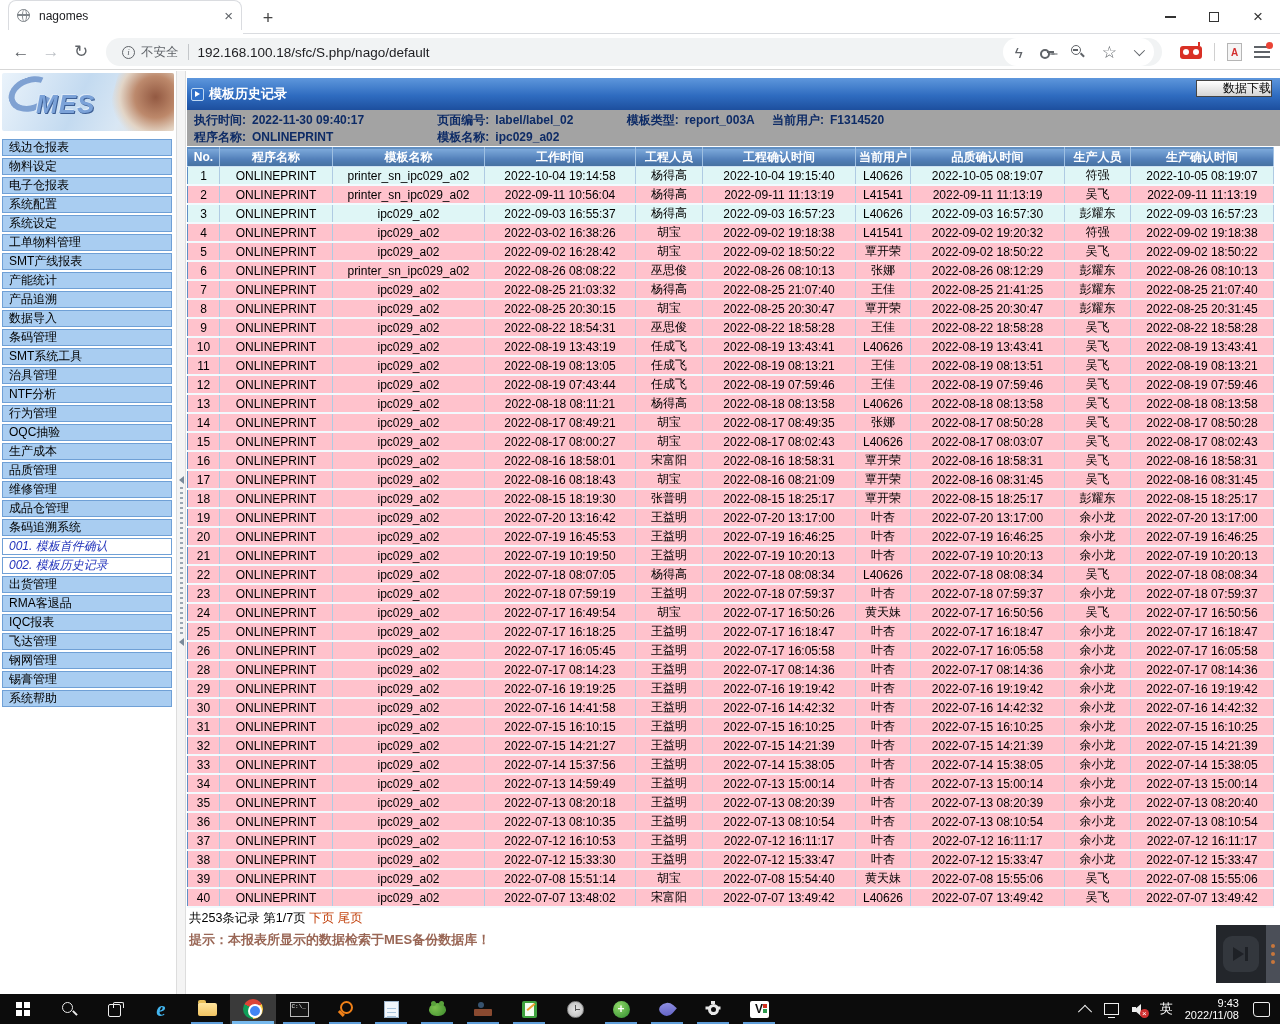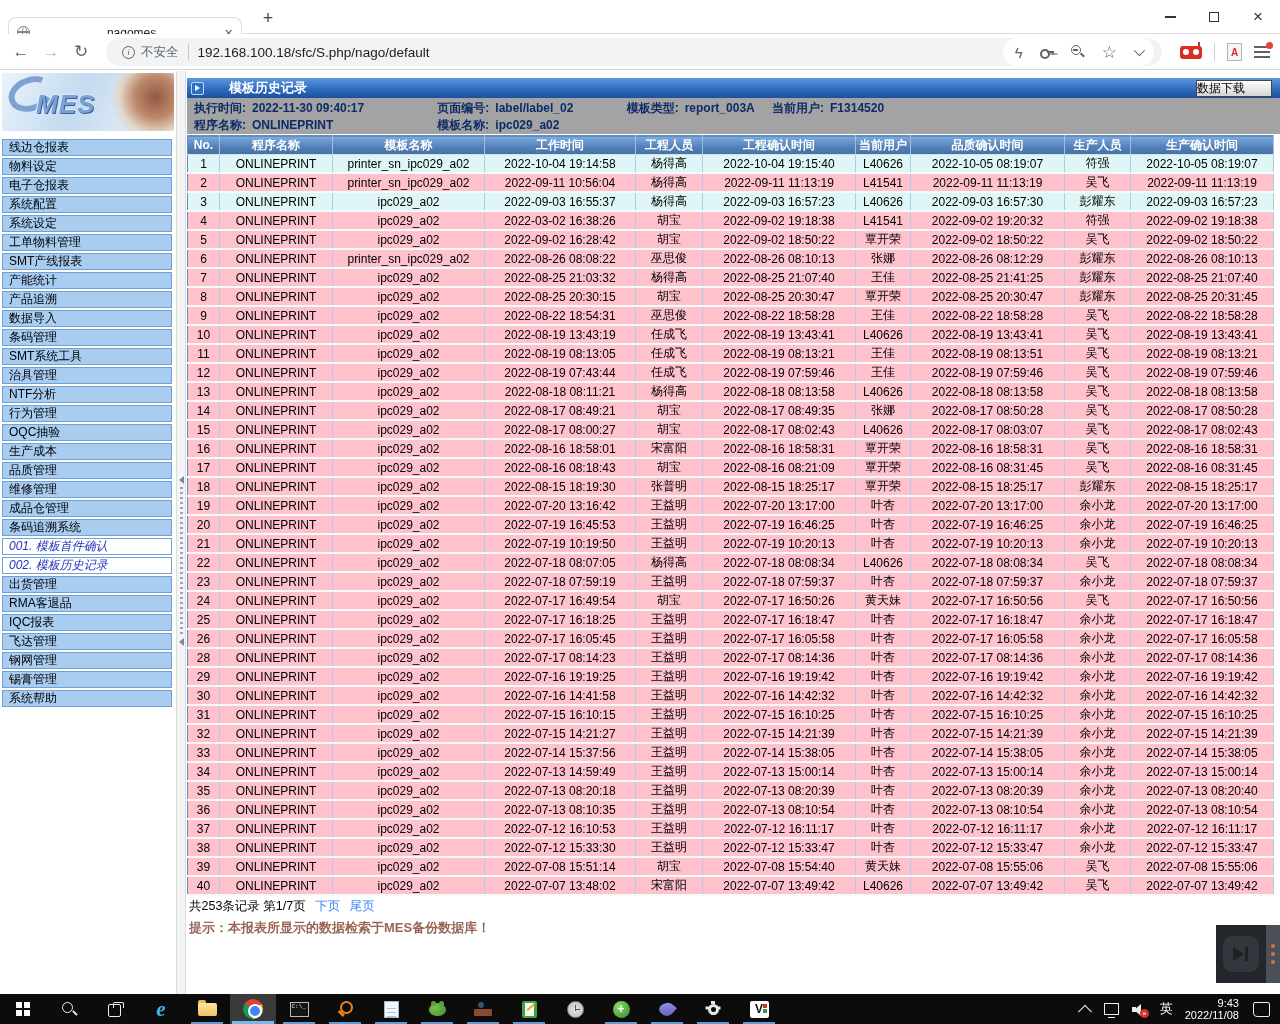--- a/index.html
+++ b/index.html
@@ -2,23 +2,23 @@
 <html><head>
 <meta charset="utf-8">
 <style>
   * { box-sizing: border-box; margin:0; padding:0; }
   html,body { width:1280px; height:1024px; overflow:hidden; }
   body { font-family:"Liberation Sans","DejaVu Sans",sans-serif; background:#fff; position:relative; }
   .screen { position:relative; width:1280px; height:1024px; background:#fff; }
 
   
   .tabstrip { position:relative; height:34px; background:#fff; }
-  .tab { position:absolute; left:8px; top:17px; width:234px; height:30px; background:#fff;
+  .tab { position:absolute; left:8px; top:0; width:234px; height:30px; background:#fff;
          border:1px solid #DADCE0; border-bottom:none; border-radius:8px 8px 0 0;
-         display:flex; align-items:center; padding:12px 8px;text-align:center; }
+         display:flex; align-items:center; padding:12px 8px; }
   .tabstrip .strip-line { position:absolute; left:243px; right:0; bottom:0; height:1px; background:#DADCE0; }
   .favicon { width:13px; height:13px; border:1.5px solid #80868B; border-radius:50%; position:relative; flex:0 0 13px; }
   .favicon:before { content:""; position:absolute; left:-1px; right:-1px; top:4px; height:1.5px; background:#80868B; }
   .favicon:after { content:""; position:absolute; left:3.5px; top:-1px; bottom:-1px; width:3px; border-left:1.5px solid #80868B; border-right:1.5px solid #80868B; border-radius:50%; }
   .tab-title { font-size:12px; color:#202124; margin-left:9px; flex:1; }
   .tab-close { font-size:15px; color:#5F6368; cursor:default; line-height:1; }
   .newtab { position:absolute; left:256px; top:7px; width:24px; height:24px; text-align:center; line-height:23px; font-size:18px; color:#444; }
   .win-controls { position:absolute; right:0; top:0; height:33px; display:flex; }
   .win-btn { width:44px; height:33px; display:flex; align-items:center; justify-content:center; }
   .ic-min { width:11px; height:2px; background:#333; }
@@ -74,45 +74,45 @@
                font-size:12px; color:#000; line-height:15px; padding-left:6px; overflow:hidden; white-space:nowrap; }
   .side-item.sub { background:#FFFFFF; color:#2233BB; font-style:italic; }
 
   .splitter { position:absolute; left:176px; top:0; width:10px; height:100%; background:#F4F4F4;
               border-left:1px solid #DDD; border-right:1px solid #DDD; }
   .split-handle { position:absolute; left:1px; top:405px; width:6px; height:170px; display:flex; flex-direction:column; align-items:center; justify-content:space-between; }
   .tri-left { width:0; height:0; border-top:4px solid transparent; border-bottom:4px solid transparent; border-right:5px solid #7A8A9A; }
   .split-dots { flex:1; width:3px; margin:3px 0; background:repeating-linear-gradient(180deg,#9AA6B2 0 2px,transparent 2px 5px); }
 
   .content { position:absolute; left:187px; top:0; width:1093px; height:100%; }
-  .page-titlebar { margin-top:7px; height:20px; background:linear-gradient(180deg,#5E97DC 0%,#2F6CC0 55%,#1D4F9E 100%);
-                   display:flex; align-items:center; position:relative;gap:20px; }
+  .page-titlebar { margin-top:7px; height:32px; background:linear-gradient(180deg,#5E97DC 0%,#2F6CC0 55%,#1D4F9E 100%);
+                   display:flex; align-items:center; position:relative; }
   .pt-icon { width:13px; height:13px; margin:0 5px 0 4px; background:#2E6FC8; border:1px solid #BFD8F2; border-radius:2px; position:relative; }
   .pt-icon:after { content:""; position:absolute; left:3px; top:2.5px; width:0; height:0;
                    border-top:3px solid transparent; border-bottom:3px solid transparent; border-left:5px solid #fff; }
   .pt-title { font-size:13px; font-weight:bold; color:#fff; }
   .dl-btn { position:absolute; right:8px; top:1.5px; width:76px; height:17px; font-size:12px; color:#000;
-            background:linear-gradient(180deg,#FFFFFF,#D4D4D4); border:1px solid #444; text-align:left; line-height:15px; }
+            background:linear-gradient(180deg,#FFFFFF,#D4D4D4); border:1px solid #444; text-align:right; line-height:15px; }
   .info-bar { height:36px; background:#a3a3a3; color:#0D2B66; font-size:12px; font-weight:bold; padding:2px 0 0 7px; line-height:17px; }
   .info-pair { display:inline-block; }
   .info-pair .lbl { margin-right:6px; }
   .w1{ width:240px; } .w2{ width:186px; } .w3{ width:142px; }
 
   table.grid { border-collapse:collapse; width:1087px; table-layout:fixed; margin-top:1px; border:1px solid #5E8FC5; }
   table.grid th { height:19px; font-size:12px; font-weight:bold; color:#fff;
                   background:linear-gradient(180deg,#7FABDC 0%,#527FB9 60%,#46719F 100%);
                   border-right:1px solid #9FC0E2; border-bottom:1px solid #CFE2F2; overflow:hidden; white-space:nowrap; }
   table.grid td { height:17px; font-size:12px; color:#000; text-align:center; overflow:hidden; white-space:nowrap;
                   border-right:1px solid #AFCBE3; border-bottom:2px solid #F2FAFE; padding:0 1px; }
   tr.pink td { background:#FFC2CC; }
   tr.cyan td { background:#DFF6F6; }
   td.tpl { color:#7B219E; }
 
   .pagination { margin-top:2px; font-size:12.5px; color:#000; padding-left:2px; }
-  .pagination a { color:#3b82f6; text-decoration:none; margin-left:6px; }
+  .pagination a { color:#c2410c; text-decoration:none; }
   .hint { margin-top:4px; font-size:13px; font-weight:bold; color:#996655; padding-left:2px; }
 
   .video-widget { position:absolute; right:0; top:854px; width:64px; height:58px; background:#23262B; display:flex; }
   .vw-main { flex:1; display:flex; align-items:center; justify-content:center; }
   .vw-icon { width:36px; height:36px; background:#33373D; border-radius:9px; position:relative; }
   .vw-icon:before { content:""; position:absolute; left:10px; top:11px; width:0; height:0;
                     border-top:7px solid transparent; border-bottom:7px solid transparent; border-left:11px solid #1E2126; }
   .vw-icon:after { content:""; position:absolute; left:22px; top:11px; width:3px; height:14px; background:#1E2126; }
   .vw-strip { width:14px; background:#4B4F58; display:flex; flex-direction:column; align-items:center; justify-content:center; gap:4px; }
   .vw-dot { width:4px; height:4px; border-radius:50%; background:#C8763C; }

